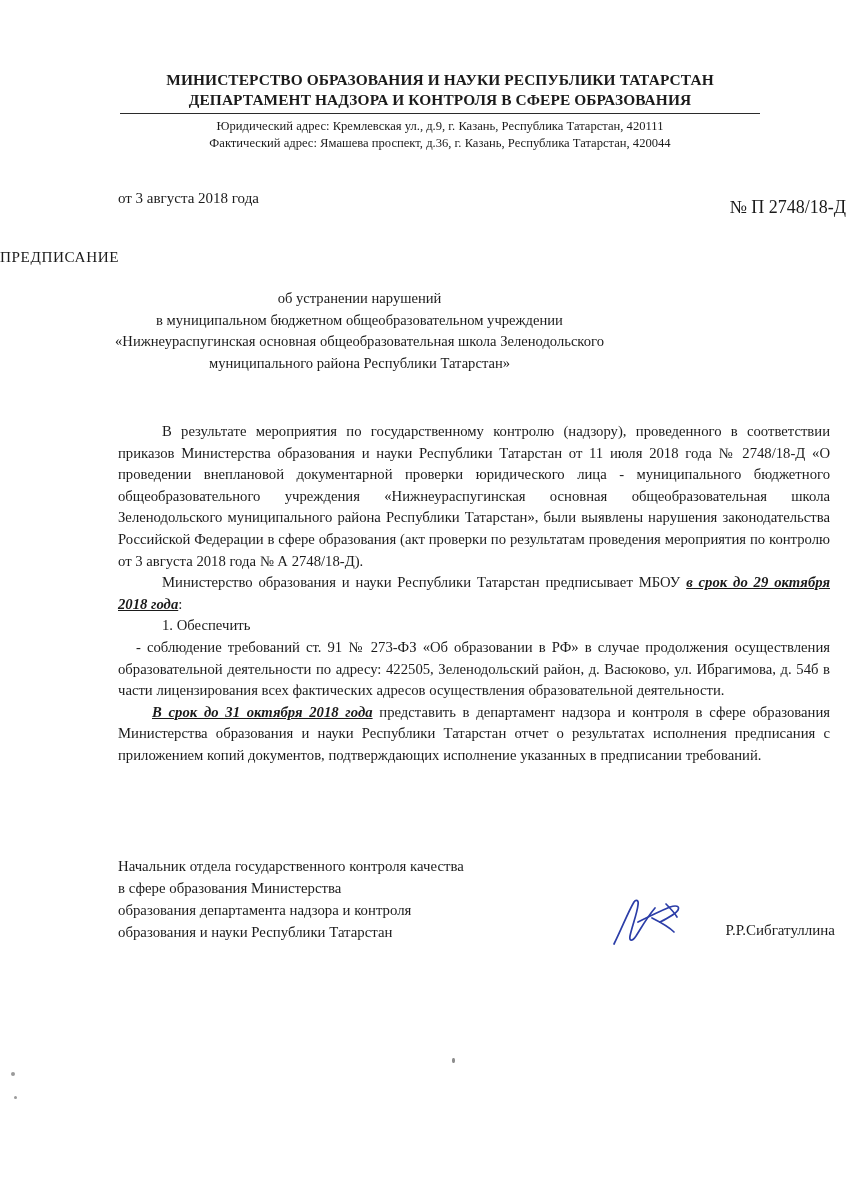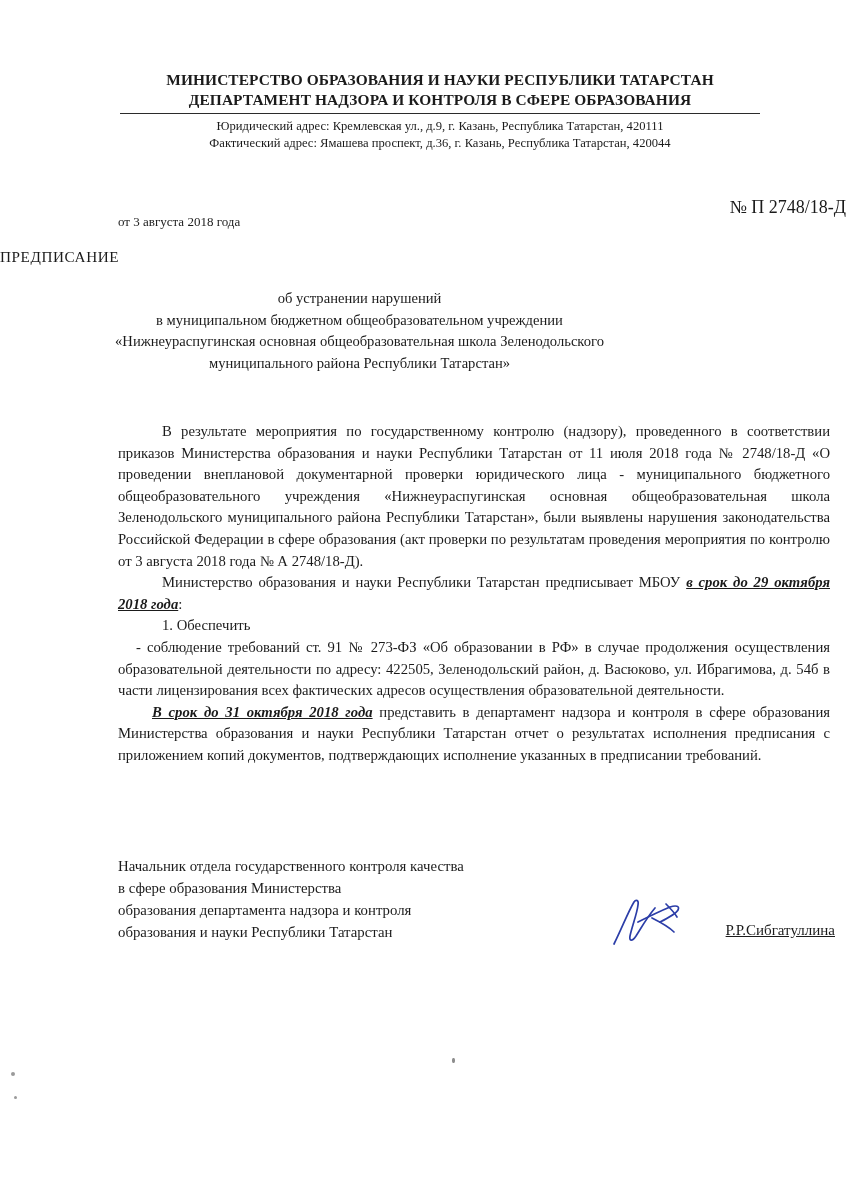--- a/index.html
+++ b/index.html
@@ -50,22 +50,21 @@
   .meta {
     position: absolute;
     top: 190px;
     left: 0;
     width: 865px;
   }
   .meta .date {
     position: absolute;
     left: 118px;
     top: 0;
-    font-size: 13px;
-    margin-top: 24px;
+    font-size: 15px;
   }
   .meta .num {
     position: absolute;
     right: 19px;
     top: 7px;
     font-size: 18px;
   }
   .doc-title {
     position: absolute;
     top: 248px;
@@ -123,21 +122,20 @@
     top: 855px;
     font-size: 14.8px;
     line-height: 22px;
   }
   .signer-name {
     position: absolute;
     right: 30px;
     top: 922px;
     font-size: 15px;
     white-space: nowrap;
-    text-decoration: underline;
   }
   .signature-mark {
     position: absolute;
     left: 608px;
     top: 898px;
     width: 80px;
     height: 48px;
   }
   .speck {
     position: absolute;

